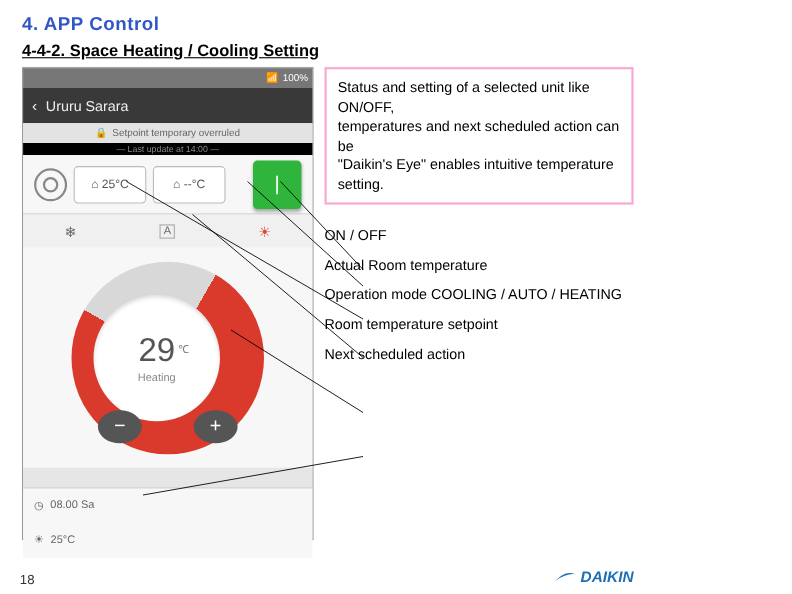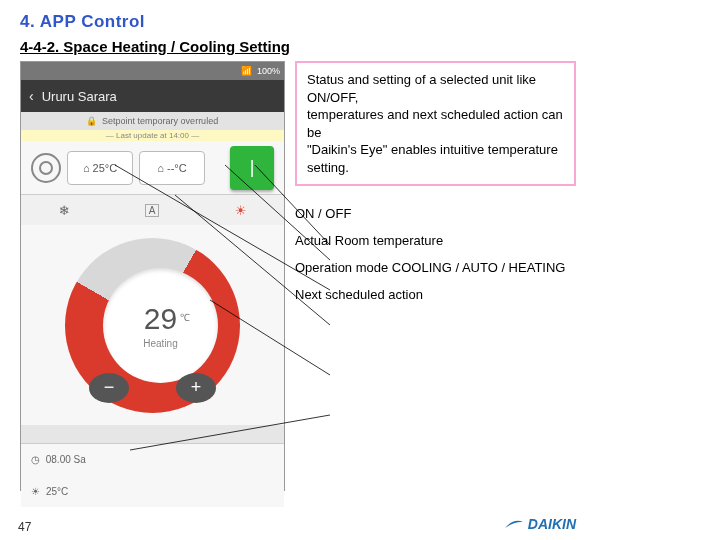--- a/index.html
+++ b/index.html
@@ -6,32 +6,32 @@
   body { width: 720px; height: 540px; font-family: Arial, sans-serif; position: relative; background: #fff; }
   .slide { width: 596px; height: 540px; position: relative; padding: 12px 20px; }
   .title { color: #3156c7; font-weight: 900; font-size: 17px; font-family: Arial Black, Arial, sans-serif; letter-spacing: 0.5px; }
   .subtitle { margin-top: 6px; font-weight: 700; font-size: 15px; text-decoration: underline; }
   .columns { display: flex; margin-top: 6px; gap: 10px; }
   .phone { width: 265px; height: 430px; background: #f1f1f1; border: 1px solid #999; position: relative; }
   .statusbar { height: 18px; background: #777; color: #fff; font-size: 9px; display: flex; justify-content: flex-end; align-items: center; padding: 0 4px; gap: 4px; }
   .appbar { height: 32px; background: #393939; color: #eee; display: flex; align-items: center; padding: 0 8px; font-size: 13px; gap: 8px; }
   .chev { font-size: 14px; }
   .banner { height: 18px; background: #e3e3e3; color: #666; font-size: 9px; display: flex; align-items: center; justify-content: center; gap: 4px; }
-  .updline { font-size: 8px; color: #888; text-align: center; padding: 1px 0; background: #fef9c3; }
+  .updline { font-size: 8px; color: #888; text-align: center; padding: 1px 0; background: #000000; }
   .row1 { height: 54px; display: flex; align-items: center; padding: 4px 10px; gap: 6px; border-bottom: 1px solid #ccc; background: #f7f7f7; }
   .ringicon { width: 30px; height: 30px; border: 2px solid #888; border-radius: 50%; display: flex; align-items: center; justify-content: center; }
   .inner-ring { width: 14px; height: 14px; border: 2px solid #888; border-radius: 50%; }
   .tempbox { width: 66px; height: 34px; border: 1px solid #bbb; border-radius: 4px; background: #fff; display: flex; align-items: center; justify-content: center; font-size: 11px; color: #555; gap: 3px; }
   .onbtn { width: 44px; height: 44px; background: #2fb53b; border-radius: 4px; display: flex; align-items: center; justify-content: center; color: #fff; font-size: 18px; margin-left: auto; box-shadow: 0 2px 3px rgba(0,0,0,0.3); }
   .modebar { height: 30px; display: flex; align-items: center; justify-content: space-around; background: #f0f0f0; font-size: 13px; color: #666; }
   .modebar span.active { color: #d43; }
   .dial-area { height: 200px; position: relative; display: flex; align-items: center; justify-content: center; background: #f7f7f7; }
   .dial { width: 175px; height: 175px; position: relative; }
   .dial-outer { width: 175px; height: 175px; border-radius: 50%; background: conic-gradient(#d8d8d8 0 30deg, #d93a2b 30deg 300deg, #d8d8d8 300deg 360deg); position: absolute; }
-  .dial-inner { width: 115px; height: 115px; border-radius: 50%; background: #fff; position: absolute; top: 30px; left: 38px; display: flex; flex-direction: column; align-items: center; justify-content: center; box-shadow: inset 0 2px 4px rgba(0,0,0,0.15); }
+  .dial-inner { width: 115px; height: 115px; border-radius: 50%; background: #fff; position: absolute; top: 30px; left: 20px; display: flex; flex-direction: column; align-items: center; justify-content: center; box-shadow: inset 0 2px 4px rgba(0,0,0,0.15); }
   .dial-temp { font-size: 30px; color: #555; font-weight: 300; }
   .dial-unit { font-size: 10px; color: #777; position: absolute; right: 28px; top: 42px; }
   .dial-mode { font-size: 10px; color: #888; margin-top: 2px; }
   .pmbtn { position: absolute; bottom: 10px; width: 40px; height: 30px; background: #555; border-radius: 50%; color: #fff; display: flex; align-items: center; justify-content: center; font-size: 18px; }
   .minus { left: 24px; } .plus { right: 24px; }
   .gap { height: 18px; background: #e6e6e6; }
   .schedrow { height: 32px; display: flex; align-items: center; padding: 0 10px; font-size: 10px; color: #666; gap: 6px; background: #f7f7f7; border-top: 1px solid #ccc; }
   .rightcol { flex: 1; position: relative; }
   .descbox { background: #fff; border: 2px solid #f9a8d4; padding: 8px 10px; font-size: 13px; line-height: 1.35; }
   .annots { margin-top: 20px; font-size: 13px; line-height: 1.3; }
@@ -113,34 +113,35 @@
         <div>Status and setting of a selected unit like ON/OFF,</div>
         <div>temperatures and next scheduled action can be</div>
         <div>"Daikin's Eye" enables intuitive temperature setting.</div>
       </div>
       <div class="annots">
         <div>
           <span>ON / OFF</span><br>
         </div>
         <div>Actual Room temperature</div>
         <div>Operation mode COOLING / AUTO / HEATING</div>
+        <div>Room temperature setpoint</div>
         <div>Next scheduled action</div>
       </div>
     </div>
   </div>
 
   <svg class="lines-svg" width="720" height="540">
     <line x1="255" y1="165" x2="330" y2="245" stroke="#000" stroke-width="0.8"></line>
     <line x1="225" y1="165" x2="330" y2="260" stroke="#000" stroke-width="0.8"></line>
     <line x1="115" y1="165" x2="330" y2="290" stroke="#000" stroke-width="0.8"></line>
     <line x1="175" y1="195" x2="330" y2="325" stroke="#000" stroke-width="0.8"></line>
     <line x1="210" y1="300" x2="330" y2="375" stroke="#000" stroke-width="0.8"></line>
     <line x1="130" y1="450" x2="330" y2="415" stroke="#000" stroke-width="0.8"></line>
   </svg>
 
-  <div class="pagenum">47</div>
+  <div class="pagenum">18</div>
   <div class="logo">
     <svg class="logo-swoosh" viewBox="0 0 20 14">
         <path d="M1 12 Q10 2 19 6 Q11 5 1 12 Z" fill="#1f6fb5"></path>
       </svg>
     <span>DAIKIN</span>
   </div>
 </div>
 
 </body></html>

